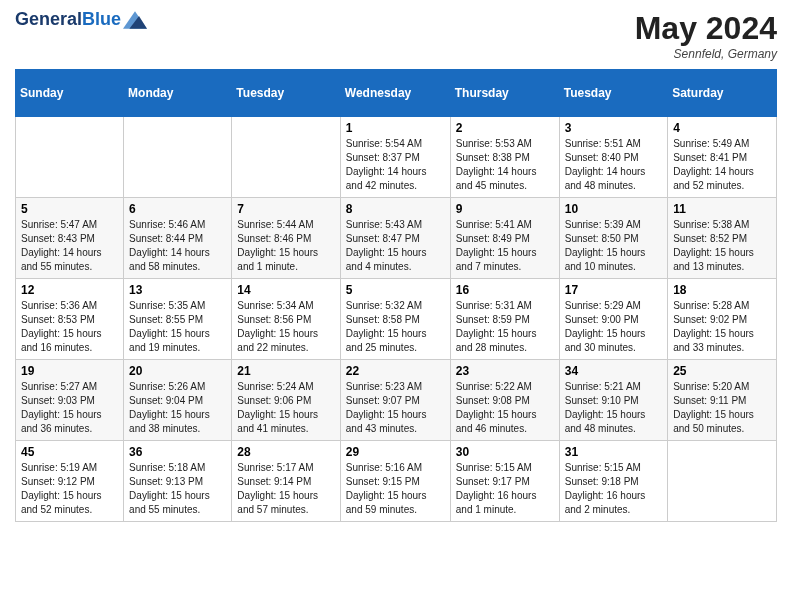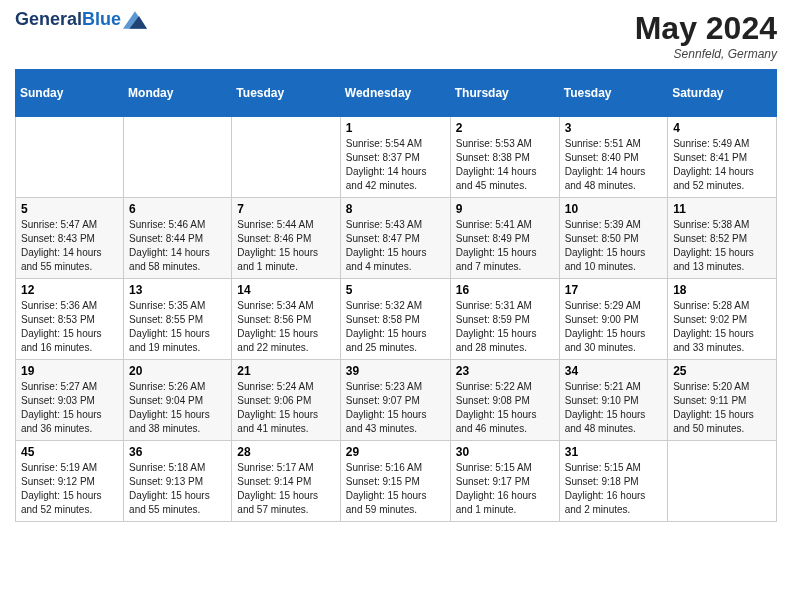--- a/index.html
+++ b/index.html
@@ -214,21 +214,21 @@
           </td>
           <td>
             <span class="day-num">20</span>
             <div class="day-info">Sunrise: 5:26 AM<br>Sunset: 9:04 PM<br>Daylight: 15 hours<br>and 38 minutes.</div>
           </td>
           <td>
             <span class="day-num">21</span>
             <div class="day-info">Sunrise: 5:24 AM<br>Sunset: 9:06 PM<br>Daylight: 15 hours<br>and 41 minutes.</div>
           </td>
           <td>
-            <span class="day-num">39</span>
+            <span class="day-num">22</span>
             <div class="day-info">Sunrise: 5:23 AM<br>Sunset: 9:07 PM<br>Daylight: 15 hours<br>and 43 minutes.</div>
           </td>
           <td>
             <span class="day-num">23</span>
             <div class="day-info">Sunrise: 5:22 AM<br>Sunset: 9:08 PM<br>Daylight: 15 hours<br>and 46 minutes.</div>
           </td>
           <td>
             <span class="day-num">34</span>
             <div class="day-info">Sunrise: 5:21 AM<br>Sunset: 9:10 PM<br>Daylight: 15 hours<br>and 48 minutes.</div>
           </td>

